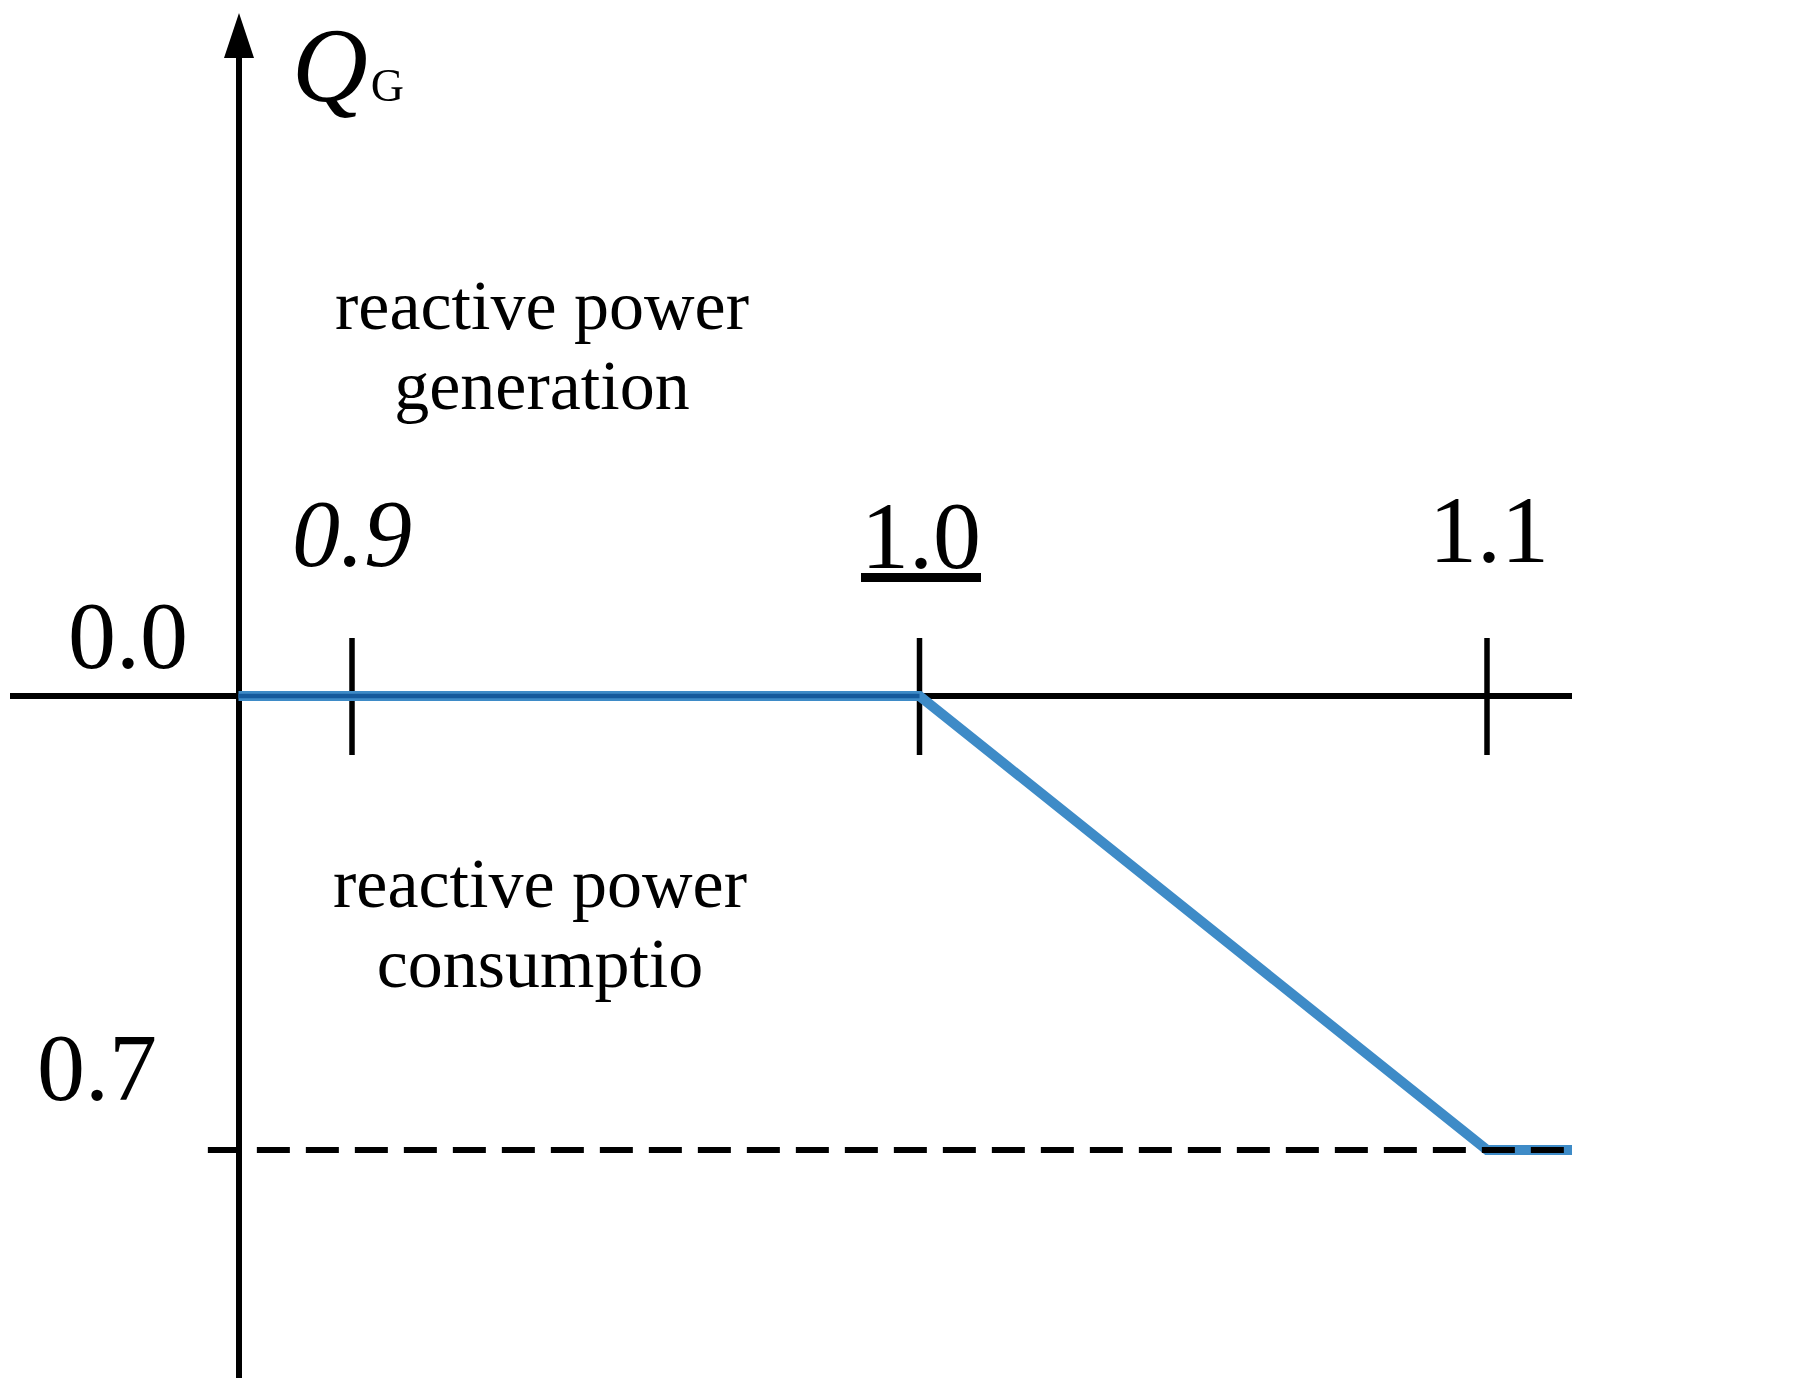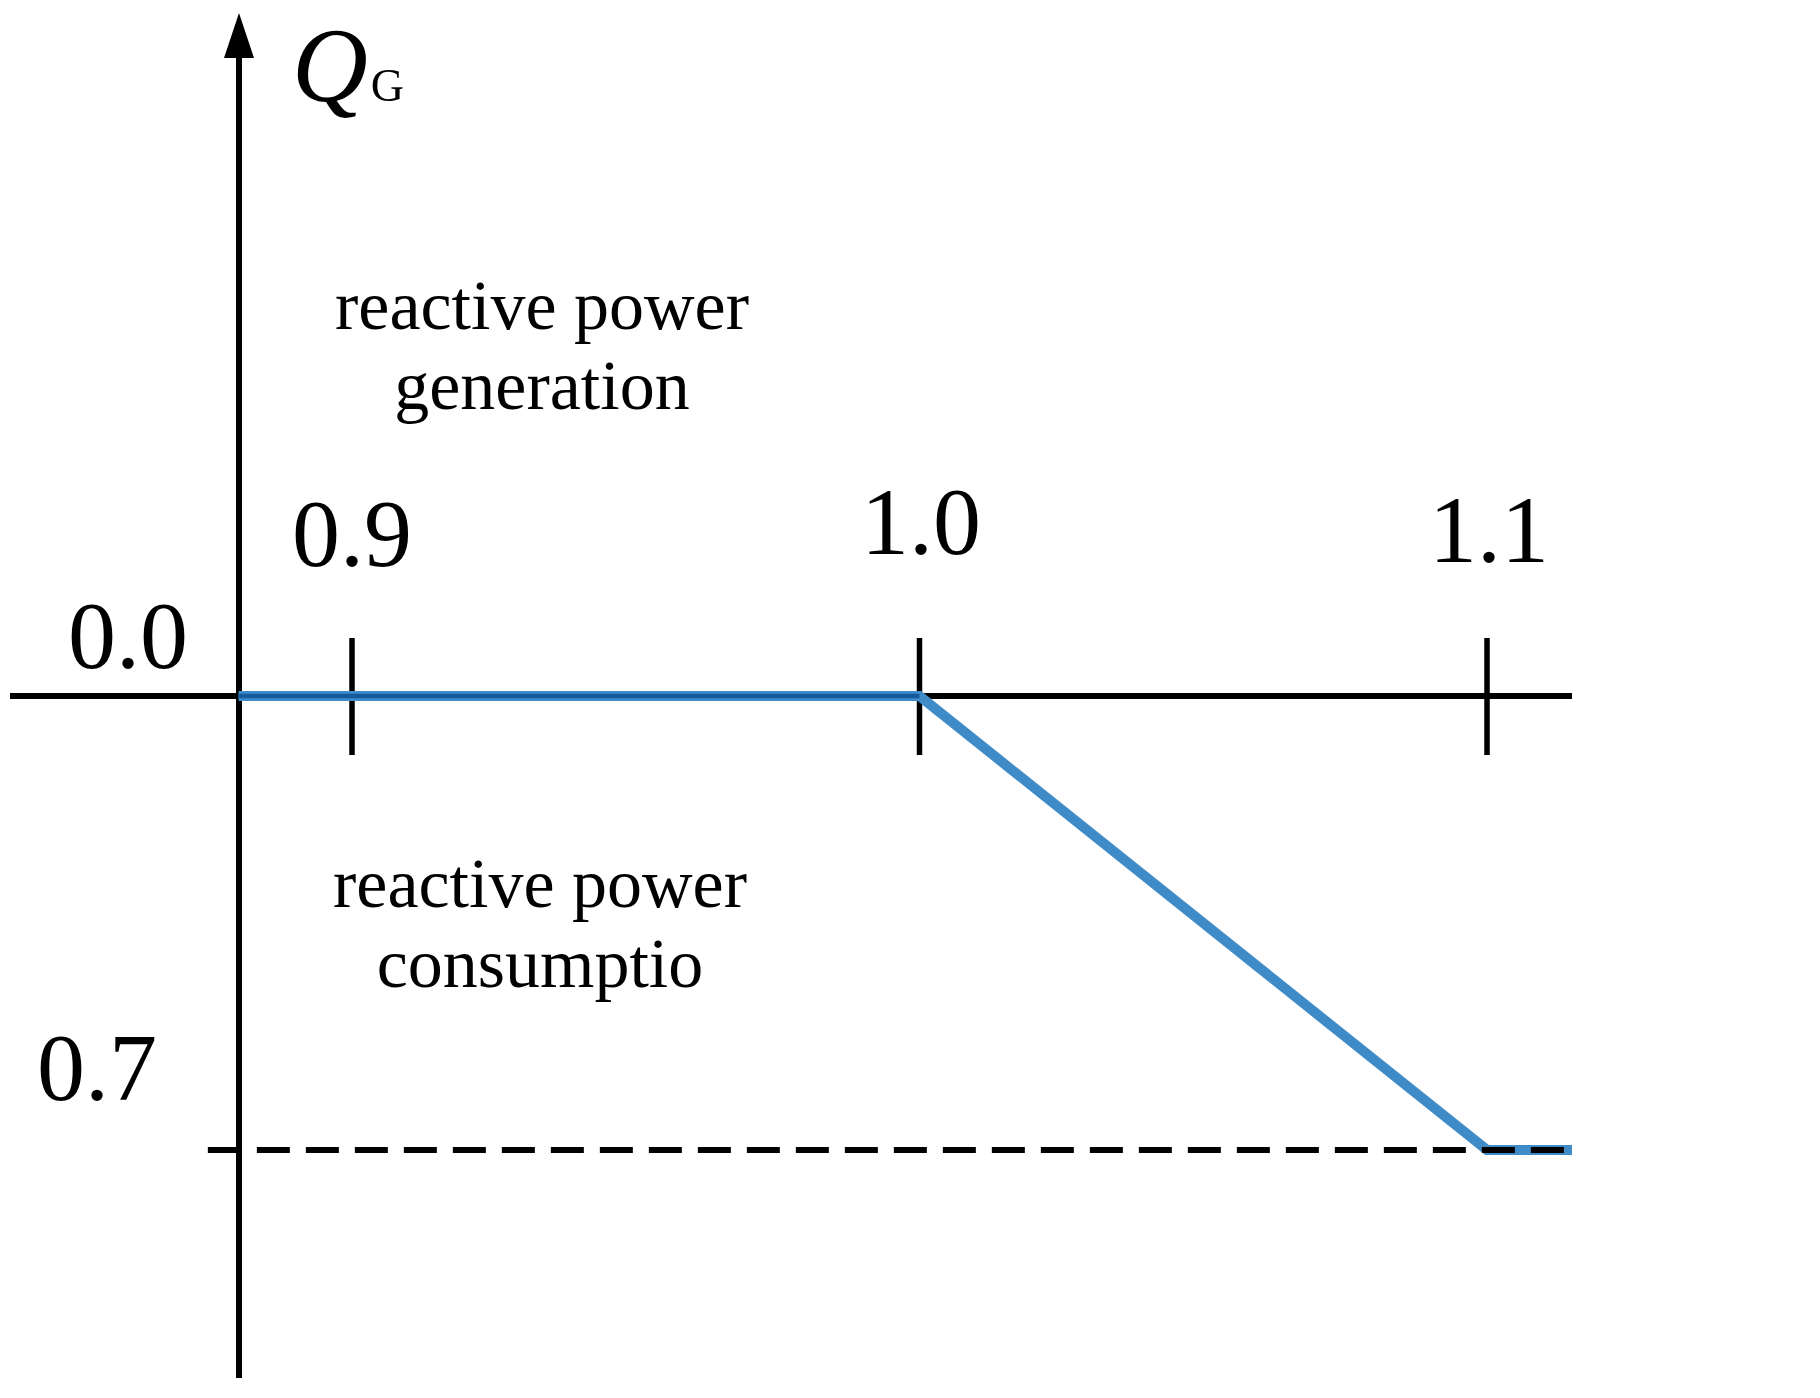--- a/index.html
+++ b/index.html
@@ -3,22 +3,22 @@
 <meta charset="utf-8">
 <style>
   html,body{margin:0;padding:0;background:#fff;}
   .stage{
     position:relative;width:1572px;height:1398px;background:#fff;overflow:hidden;
     font-family:"Liberation Serif","DejaVu Serif",serif;color:#000;
   }
   .stage svg{position:absolute;left:0;top:0;}
   .lbl{position:absolute;line-height:1;white-space:nowrap;}
   .ticklbl,.levellbl{font-size:96px;transform:translateX(-50%);}
-  #ticklbl-0{left:352px;top:486px;}
-  #ticklbl-1{left:921px;top:474px;}
+  #ticklbl-0{left:352px;top:486px;font-style:italic;}
+  #ticklbl-1{left:921px;top:488px;text-decoration:underline;}
   #ticklbl-2{left:1489px;top:474px;margin-top:8px;}
   #lvl-0{left:128px;top:588px;}
   #lvl-1{left:97px;top:1020px;}
   .y-title{left:292px;top:13px;font-size:105px;font-style:italic;}
   .y-title .sub{font-size:46px;font-style:normal;margin-left:3px;}
   .x-title{left:1732px;top:541px;font-size:100px;font-style:italic;transform:translateX(-50%);}
   .annot{position:absolute;font-size:70px;line-height:80px;text-align:center;
          transform:translateX(-50%);white-space:nowrap;}
   #annot-0{left:542px;top:266px;}
   #annot-1{left:540px;top:844px;}

